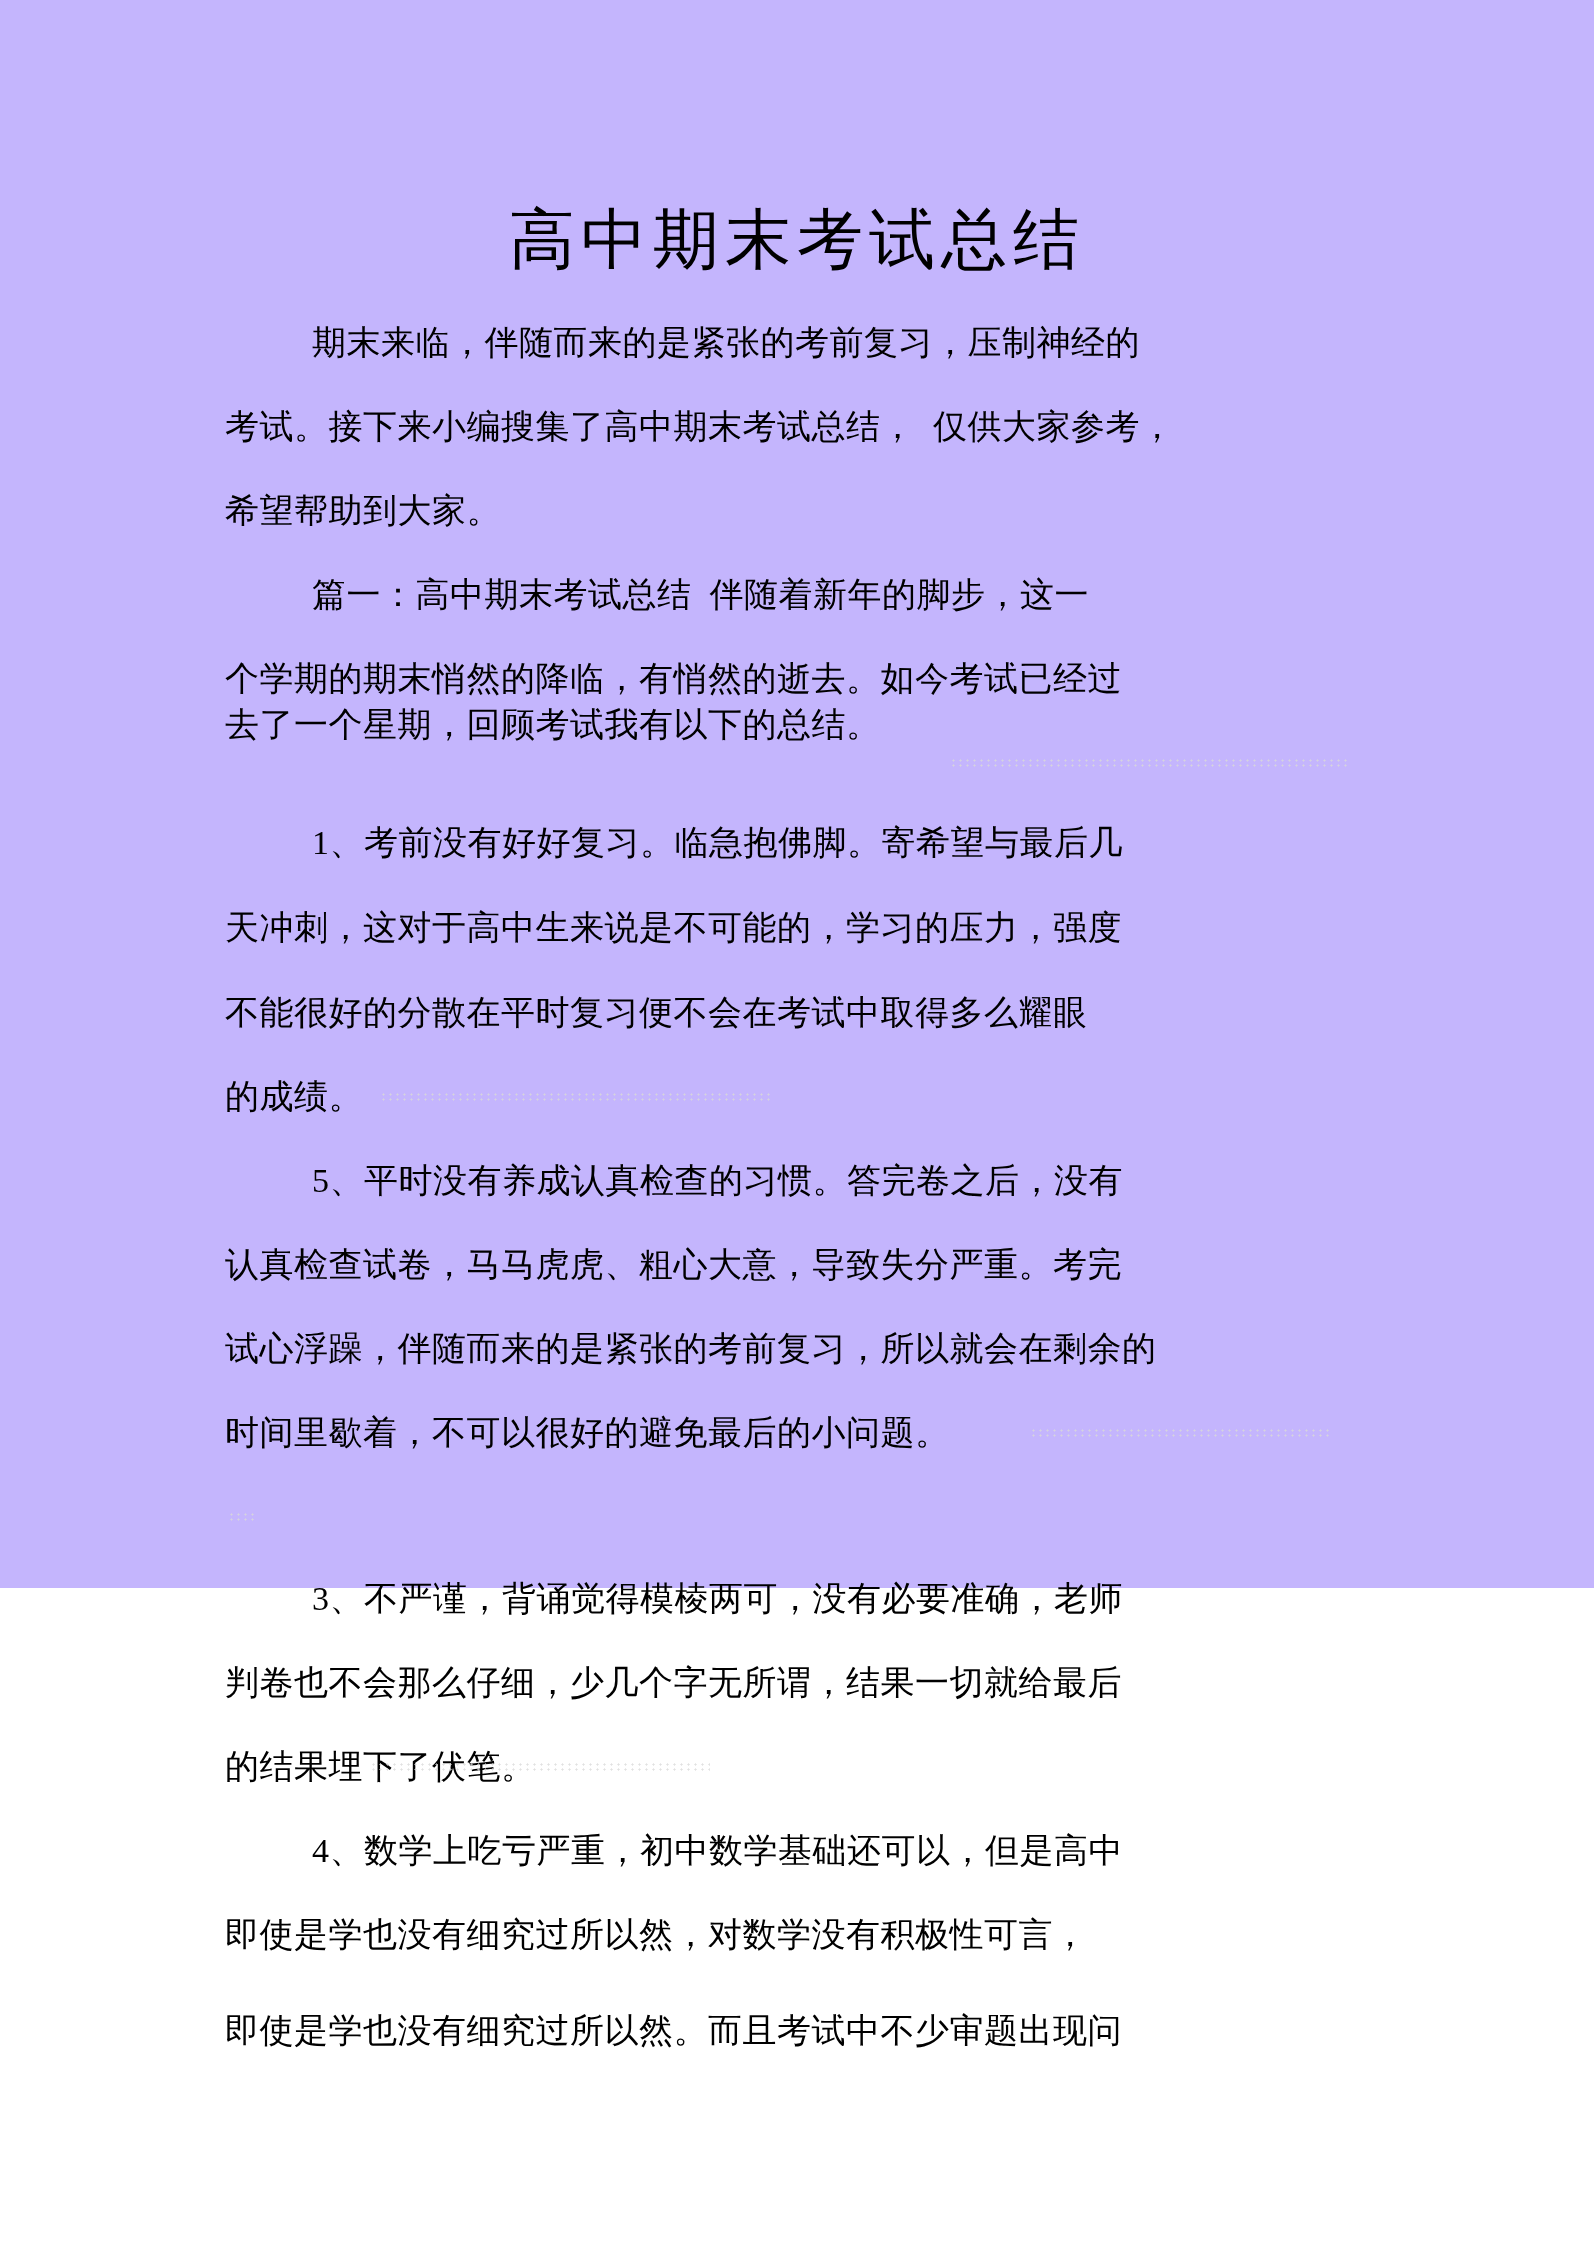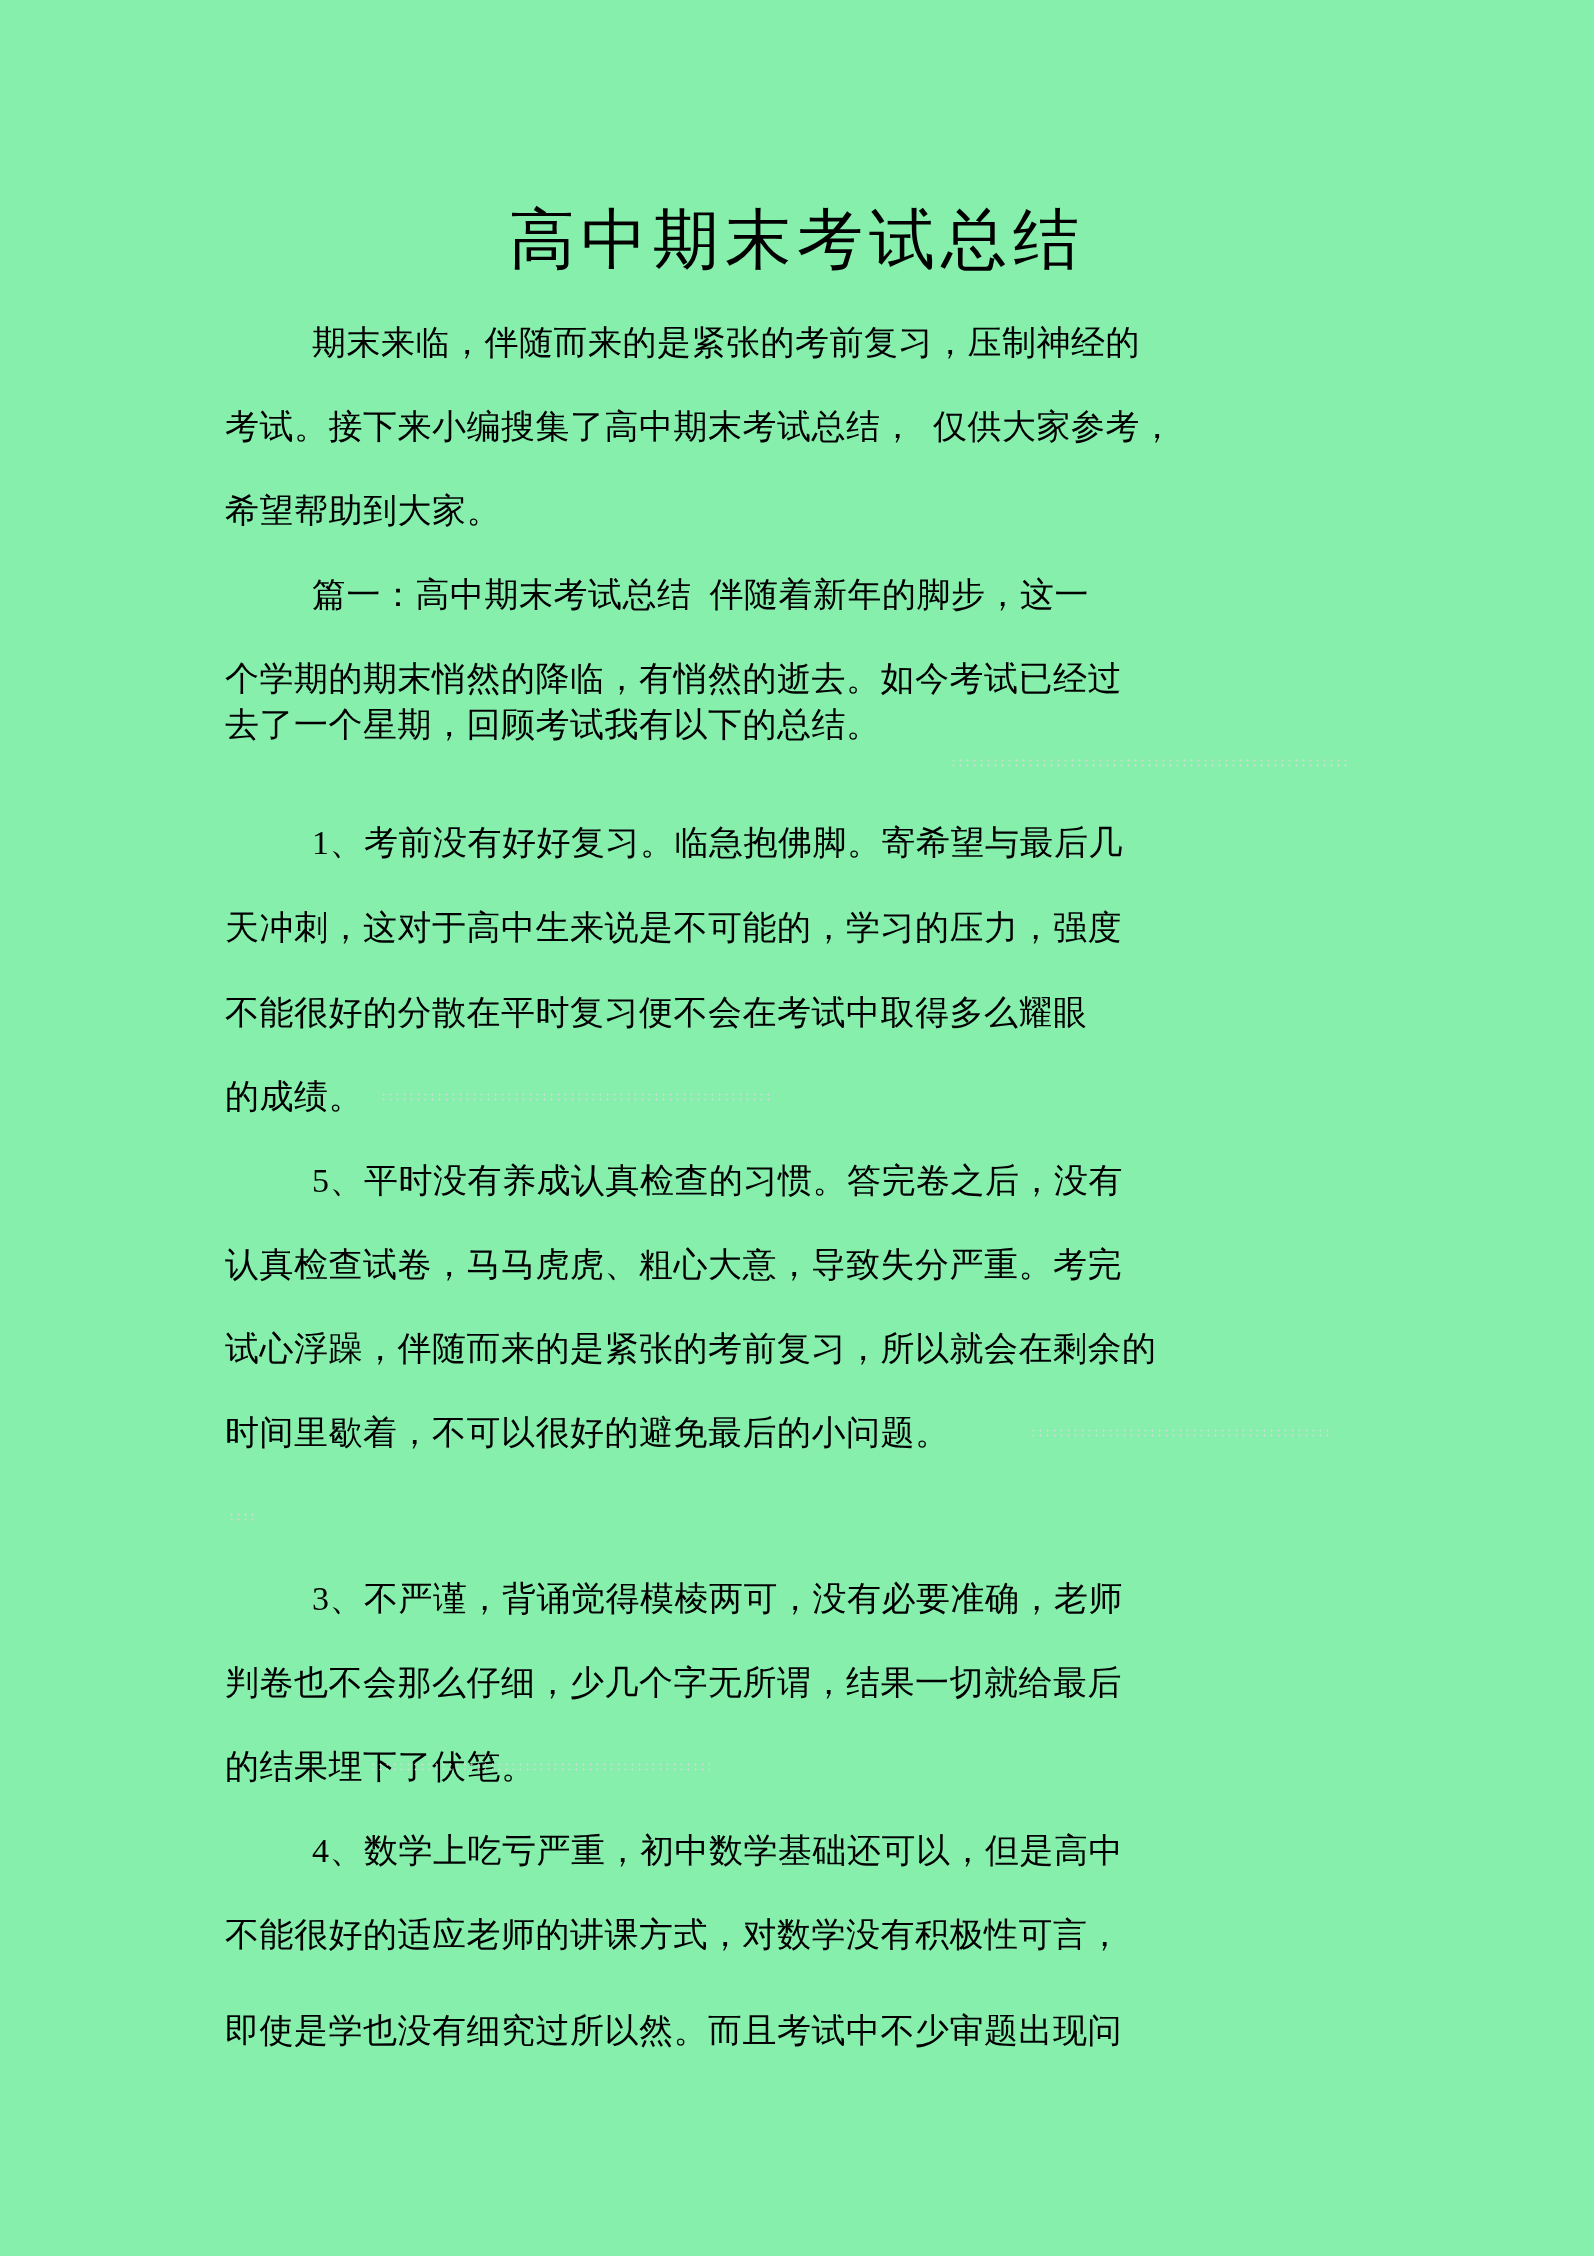--- a/index.html
+++ b/index.html
@@ -12,22 +12,22 @@
       height: 2256px;
       position: relative;
       overflow: hidden;
       color: #000000;
       font-family: "DejaVu Sans", "Liberation Sans", sans-serif;
     }
     .page {
       position: absolute;
       left: 0; top: 0;
       width: 1594px;
-      height: 2256px;
-      background: #86efac;
+      height: 1588px;
+      background: #c4b5fd;
     }
     .title {
       position: absolute;
       left: 0;
       top: 196px;
       width: 1594px;
       text-align: center;
       font-size: 66px;
       line-height: 88px;
       letter-spacing: 6px;
@@ -69,21 +69,21 @@
       <div class="line" style="top: 988px;">不能很好的分散在平时复习便不会在考试中取得多么耀眼</div>
       <div class="line" style="top: 1072px;">的成绩。</div>
       <div class="line indent" style="top: 1156px;">5、平时没有养成认真检查的习惯。答完卷之后，没有</div>
       <div class="line" style="top: 1240px;">认真检查试卷，马马虎虎、粗心大意，导致失分严重。考完</div>
       <div class="line" style="top: 1324px;">试心浮躁，伴随而来的是紧张的考前复习，所以就会在剩余的</div>
       <div class="line" style="top: 1408px; text-align: right;">时间里歇着，不可以很好的避免最后的小问题。</div>
       <div class="line indent" style="top: 1574px;">3、不严谨，背诵觉得模棱两可，没有必要准确，老师</div>
       <div class="line" style="top: 1658px;">判卷也不会那么仔细，少几个字无所谓，结果一切就给最后</div>
       <div class="line" style="top: 1742px;">的结果埋下了伏笔。</div>
       <div class="line indent" style="top: 1826px;">4、数学上吃亏严重，初中数学基础还可以，但是高中</div>
-      <div class="line" style="top: 1910px;">不能很好的适应老师的讲课方式，对数学没有积极性可言，</div>
+      <div class="line" style="top: 1910px;">即使是学也没有细究过所以然，对数学没有积极性可言，</div>
       <div class="line" style="top: 1994px; margin-top: 12px;">即使是学也没有细究过所以然。而且考试中不少审题出现问</div>
     </div>
   <div id="wms">
       <div class="wm" style="left: 950px; top: 758px; width: 400px;"></div>
       <div class="wm" style="left: 380px; top: 1092px; width: 390px;"></div>
       <div class="wm" style="left: 1030px; top: 1428px; width: 300px;"></div>
       <div class="wm" style="left: 228px; top: 1512px; width: 30px;"></div>
       <div class="wm" style="left: 370px; top: 1762px; width: 340px;"></div>
     </div>
 </div>

